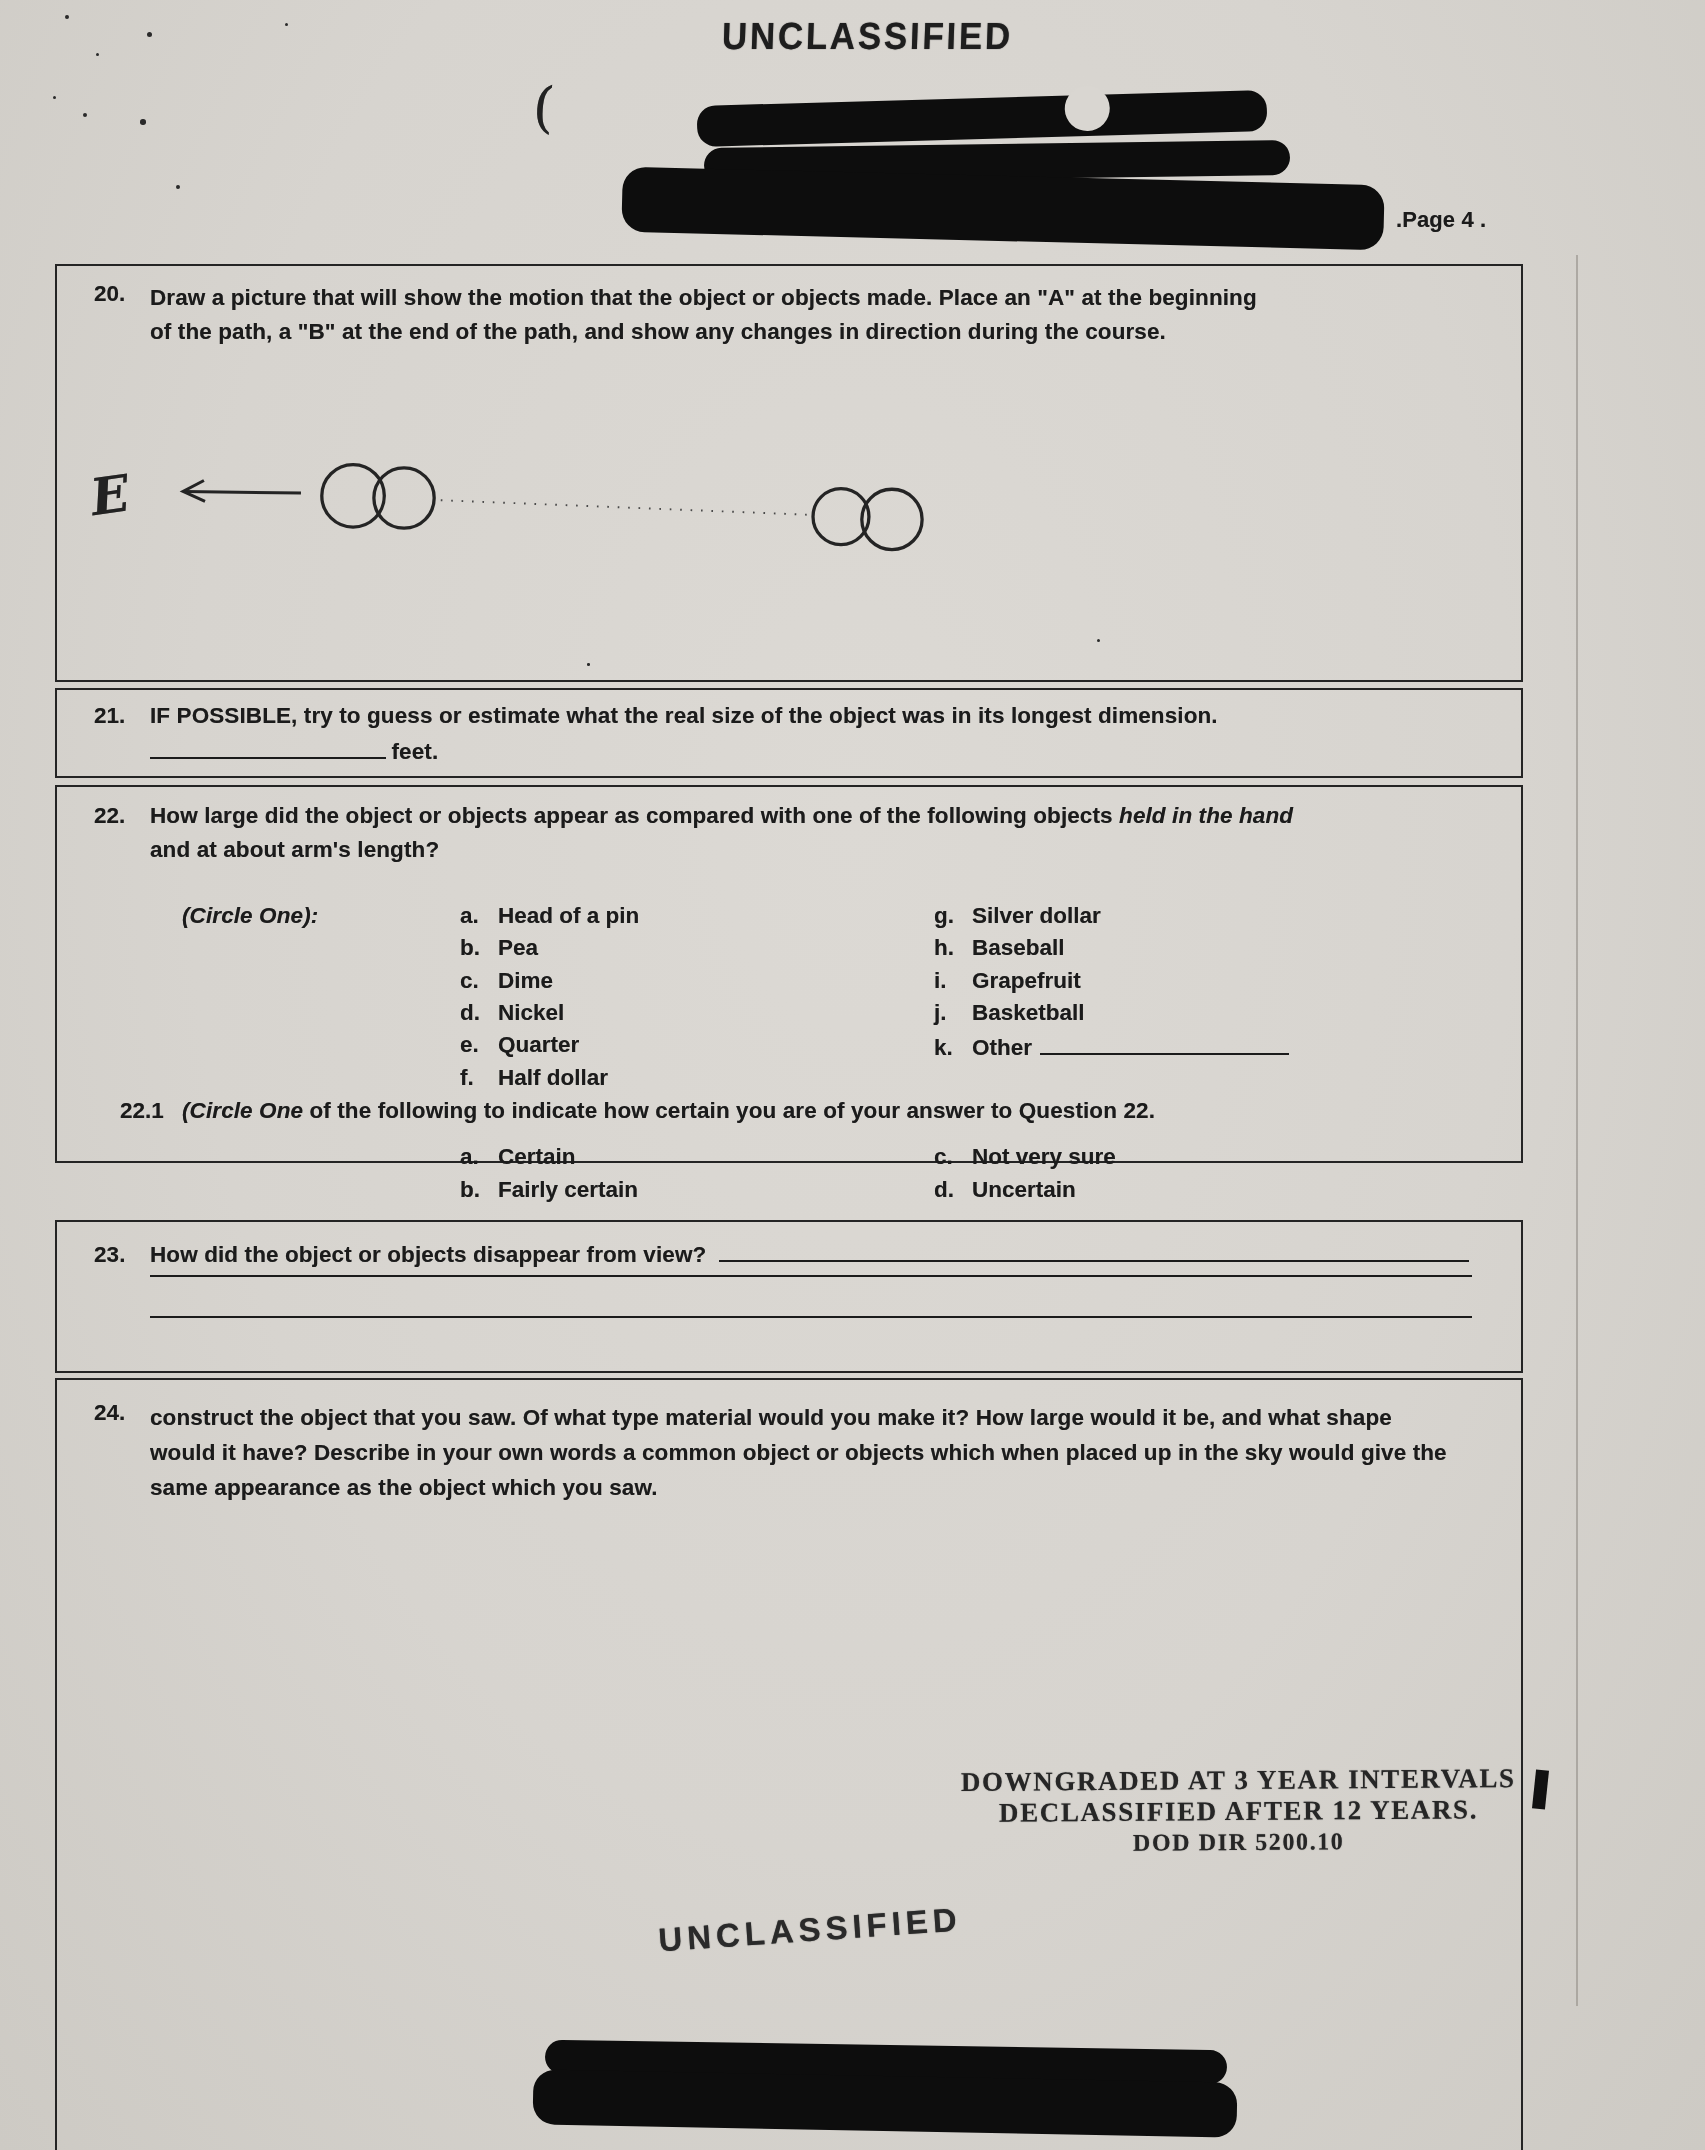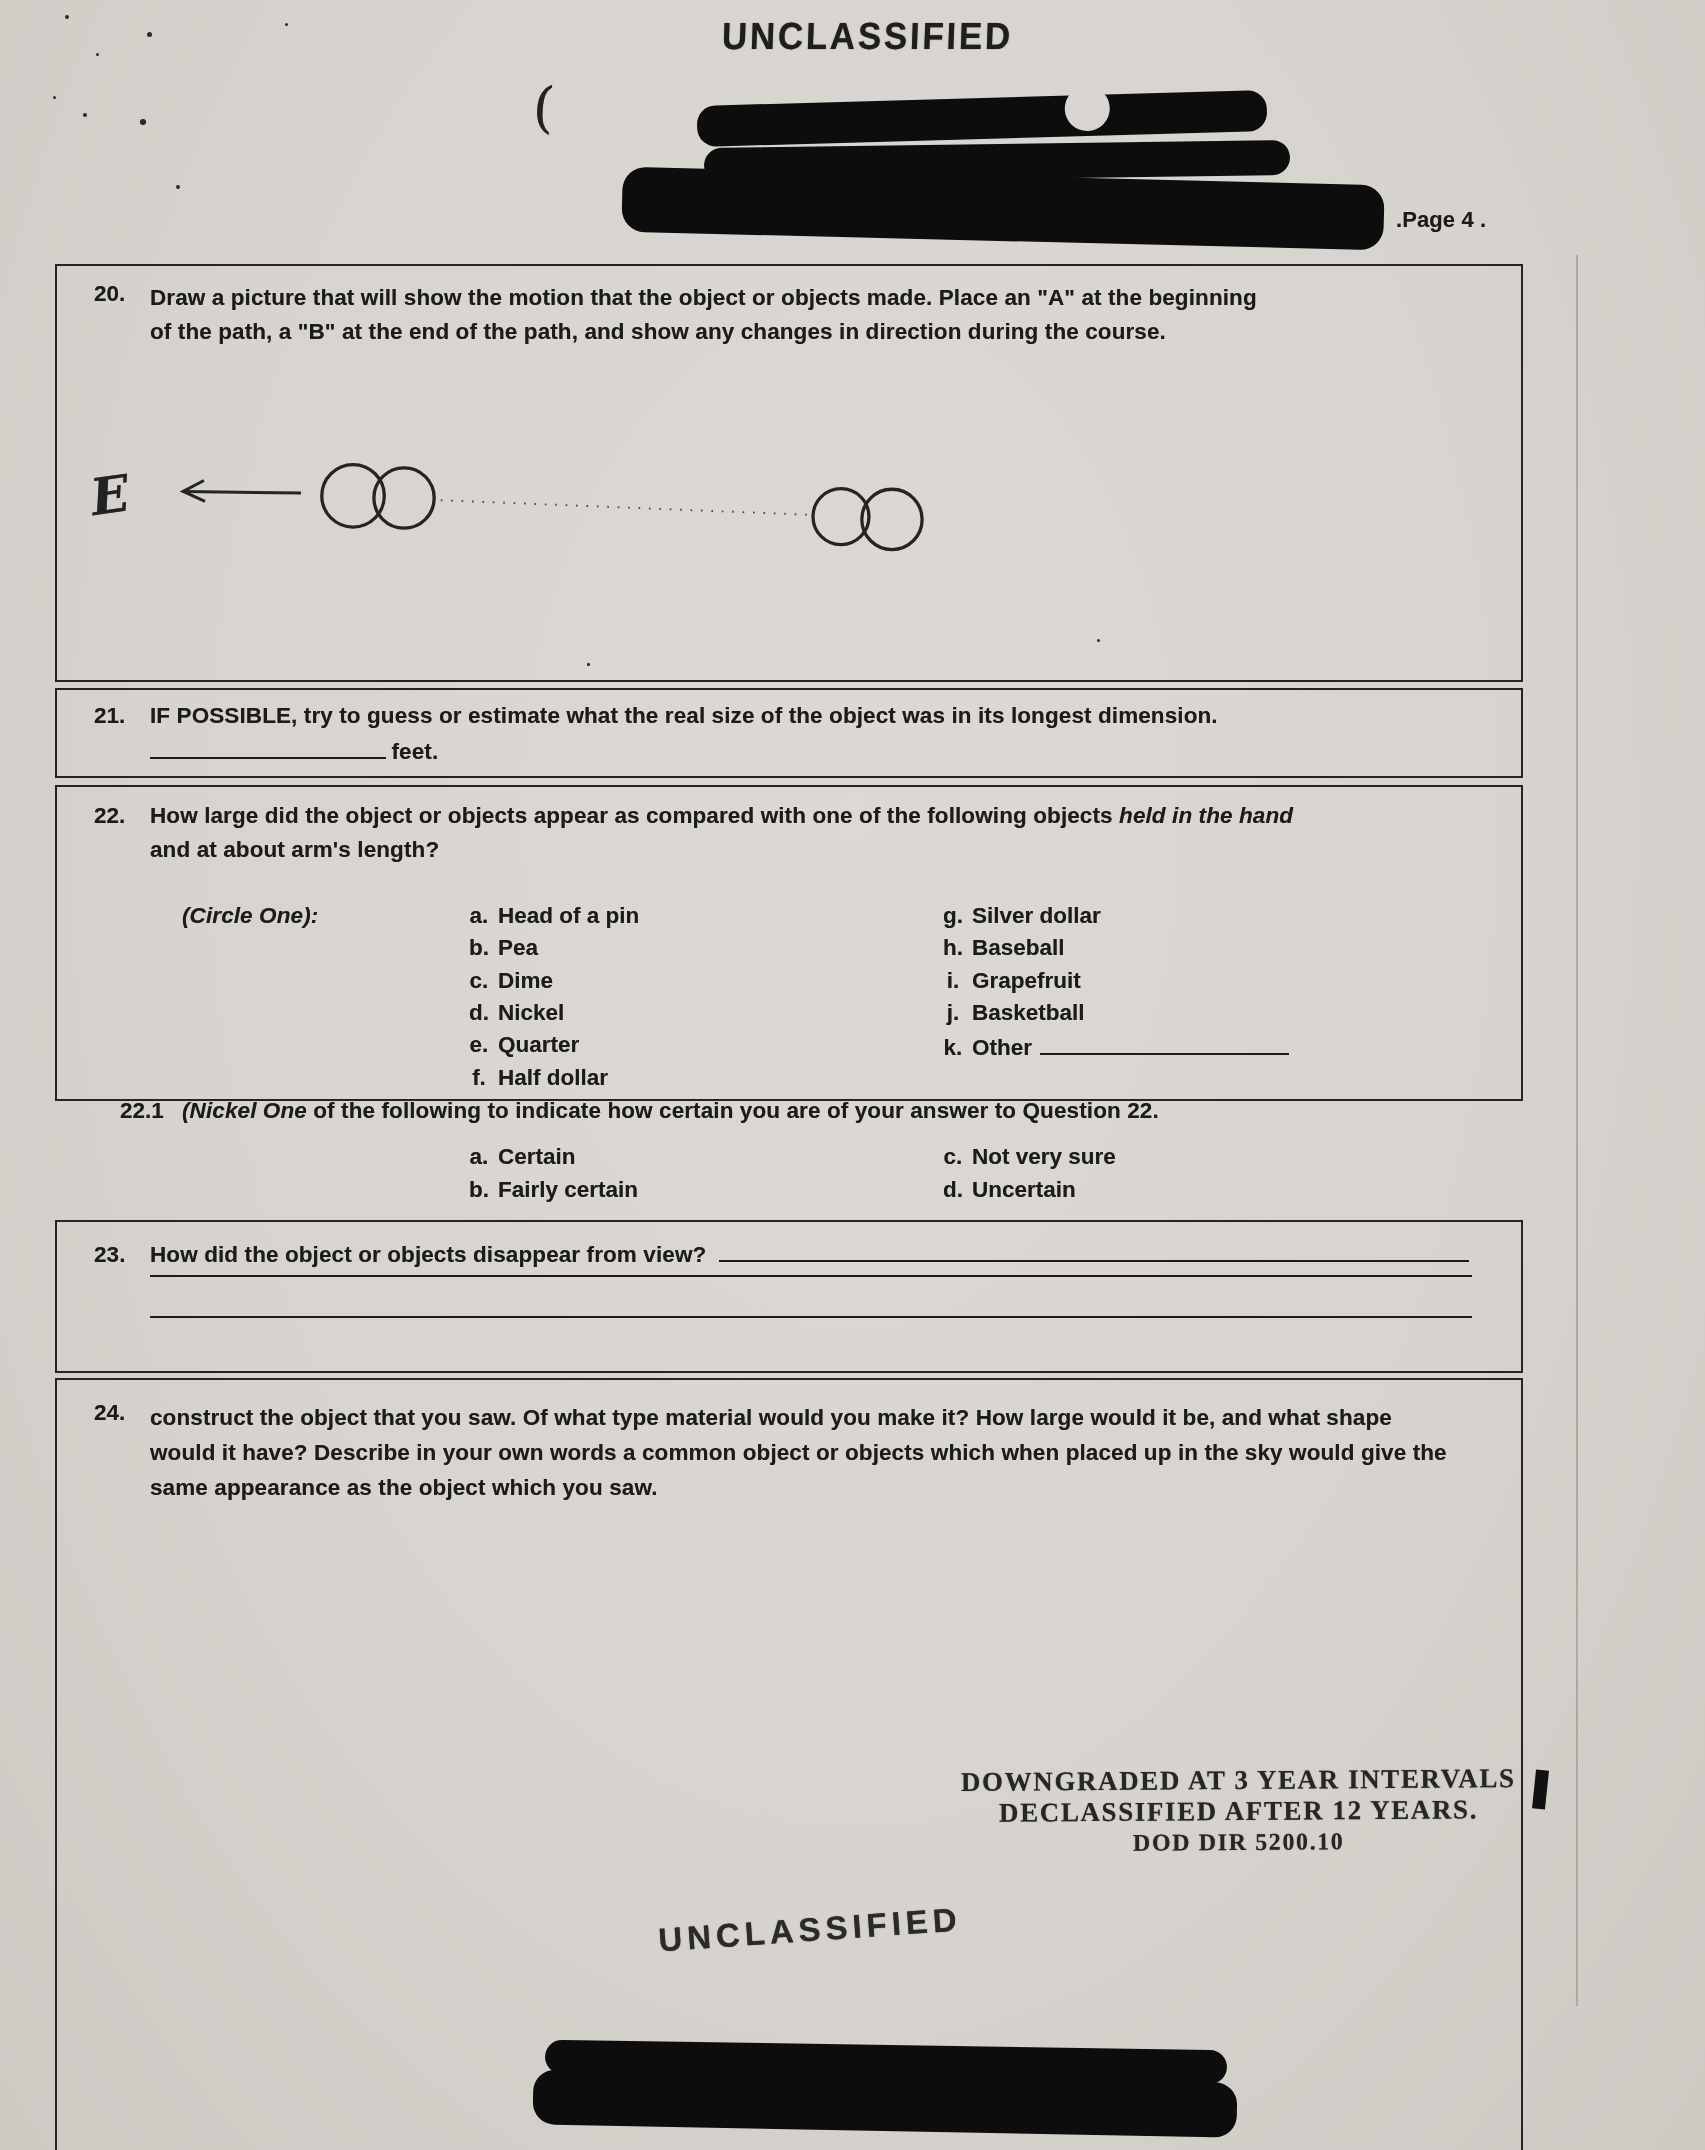--- a/index.html
+++ b/index.html
@@ -88,21 +88,21 @@
   </div>
 
   <div class="sec" style="top:688px;height:90px;">
     <div class="num" style="left:37px;top:13px;">21.</div>
     <div class="abs txt" style="left:93px;top:13px;">IF POSSIBLE, try to guess or estimate what the real size of the object was in its longest dimension.</div>
     <div class="abs" style="left:93px;top:46px;">
       <span class="blank" style="width:236px;"></span><span class="txt" style="margin-left:5.5px;">feet.</span>
     </div>
   </div>
 
-  <div class="sec" style="top:785px;height:316px;text-align:center;">
+  <div class="sec" style="top:785px;height:378px;">
     <div class="num" style="left:37px;top:16.4px;">22.</div>
     <div class="abs txt" style="left:93px;top:16.4px;">
       <span>How large did the object or objects appear as compared with one of the following objects </span><span class="ital">held in the hand</span>
     </div>
     <div class="abs txt" style="left:93px;top:50px;">and at about arm's length?</div>
 
     <div class="abs txt ital" style="left:125px;top:116px;">(Circle One):</div>
 
     <div class="opt" style="left:403px;top:116px;">
       <span class="lt">a.</span>
@@ -146,21 +146,21 @@
       <span>Basketball</span>
     </div>
     <div class="opt" style="left:877px;top:245px;">
       <span class="lt">k.</span>
       <span>Other</span>
       <span class="blank" style="width:249px;margin-left:7.7px;"></span>
     </div>
 
     <div class="num" style="left:63px;top:311px;">22.1</div>
     <div class="abs txt" style="left:125px;top:311px;">
-      <span class="ital">(Nickel One</span><span> of the following to indicate how certain you are of your answer to Question 22.</span>
+      <span class="ital">(Circle One</span><span> of the following to indicate how certain you are of your answer to Question 22.</span>
     </div>
     <div class="opt" style="left:403px;top:357px;">
       <span class="lt">a.</span>
       <span>Certain</span>
     </div>
     <div class="opt" style="left:403px;top:390px;">
       <span class="lt">b.</span>
       <span>Fairly certain</span>
     </div>
     <div class="opt" style="left:877px;top:357px;">

